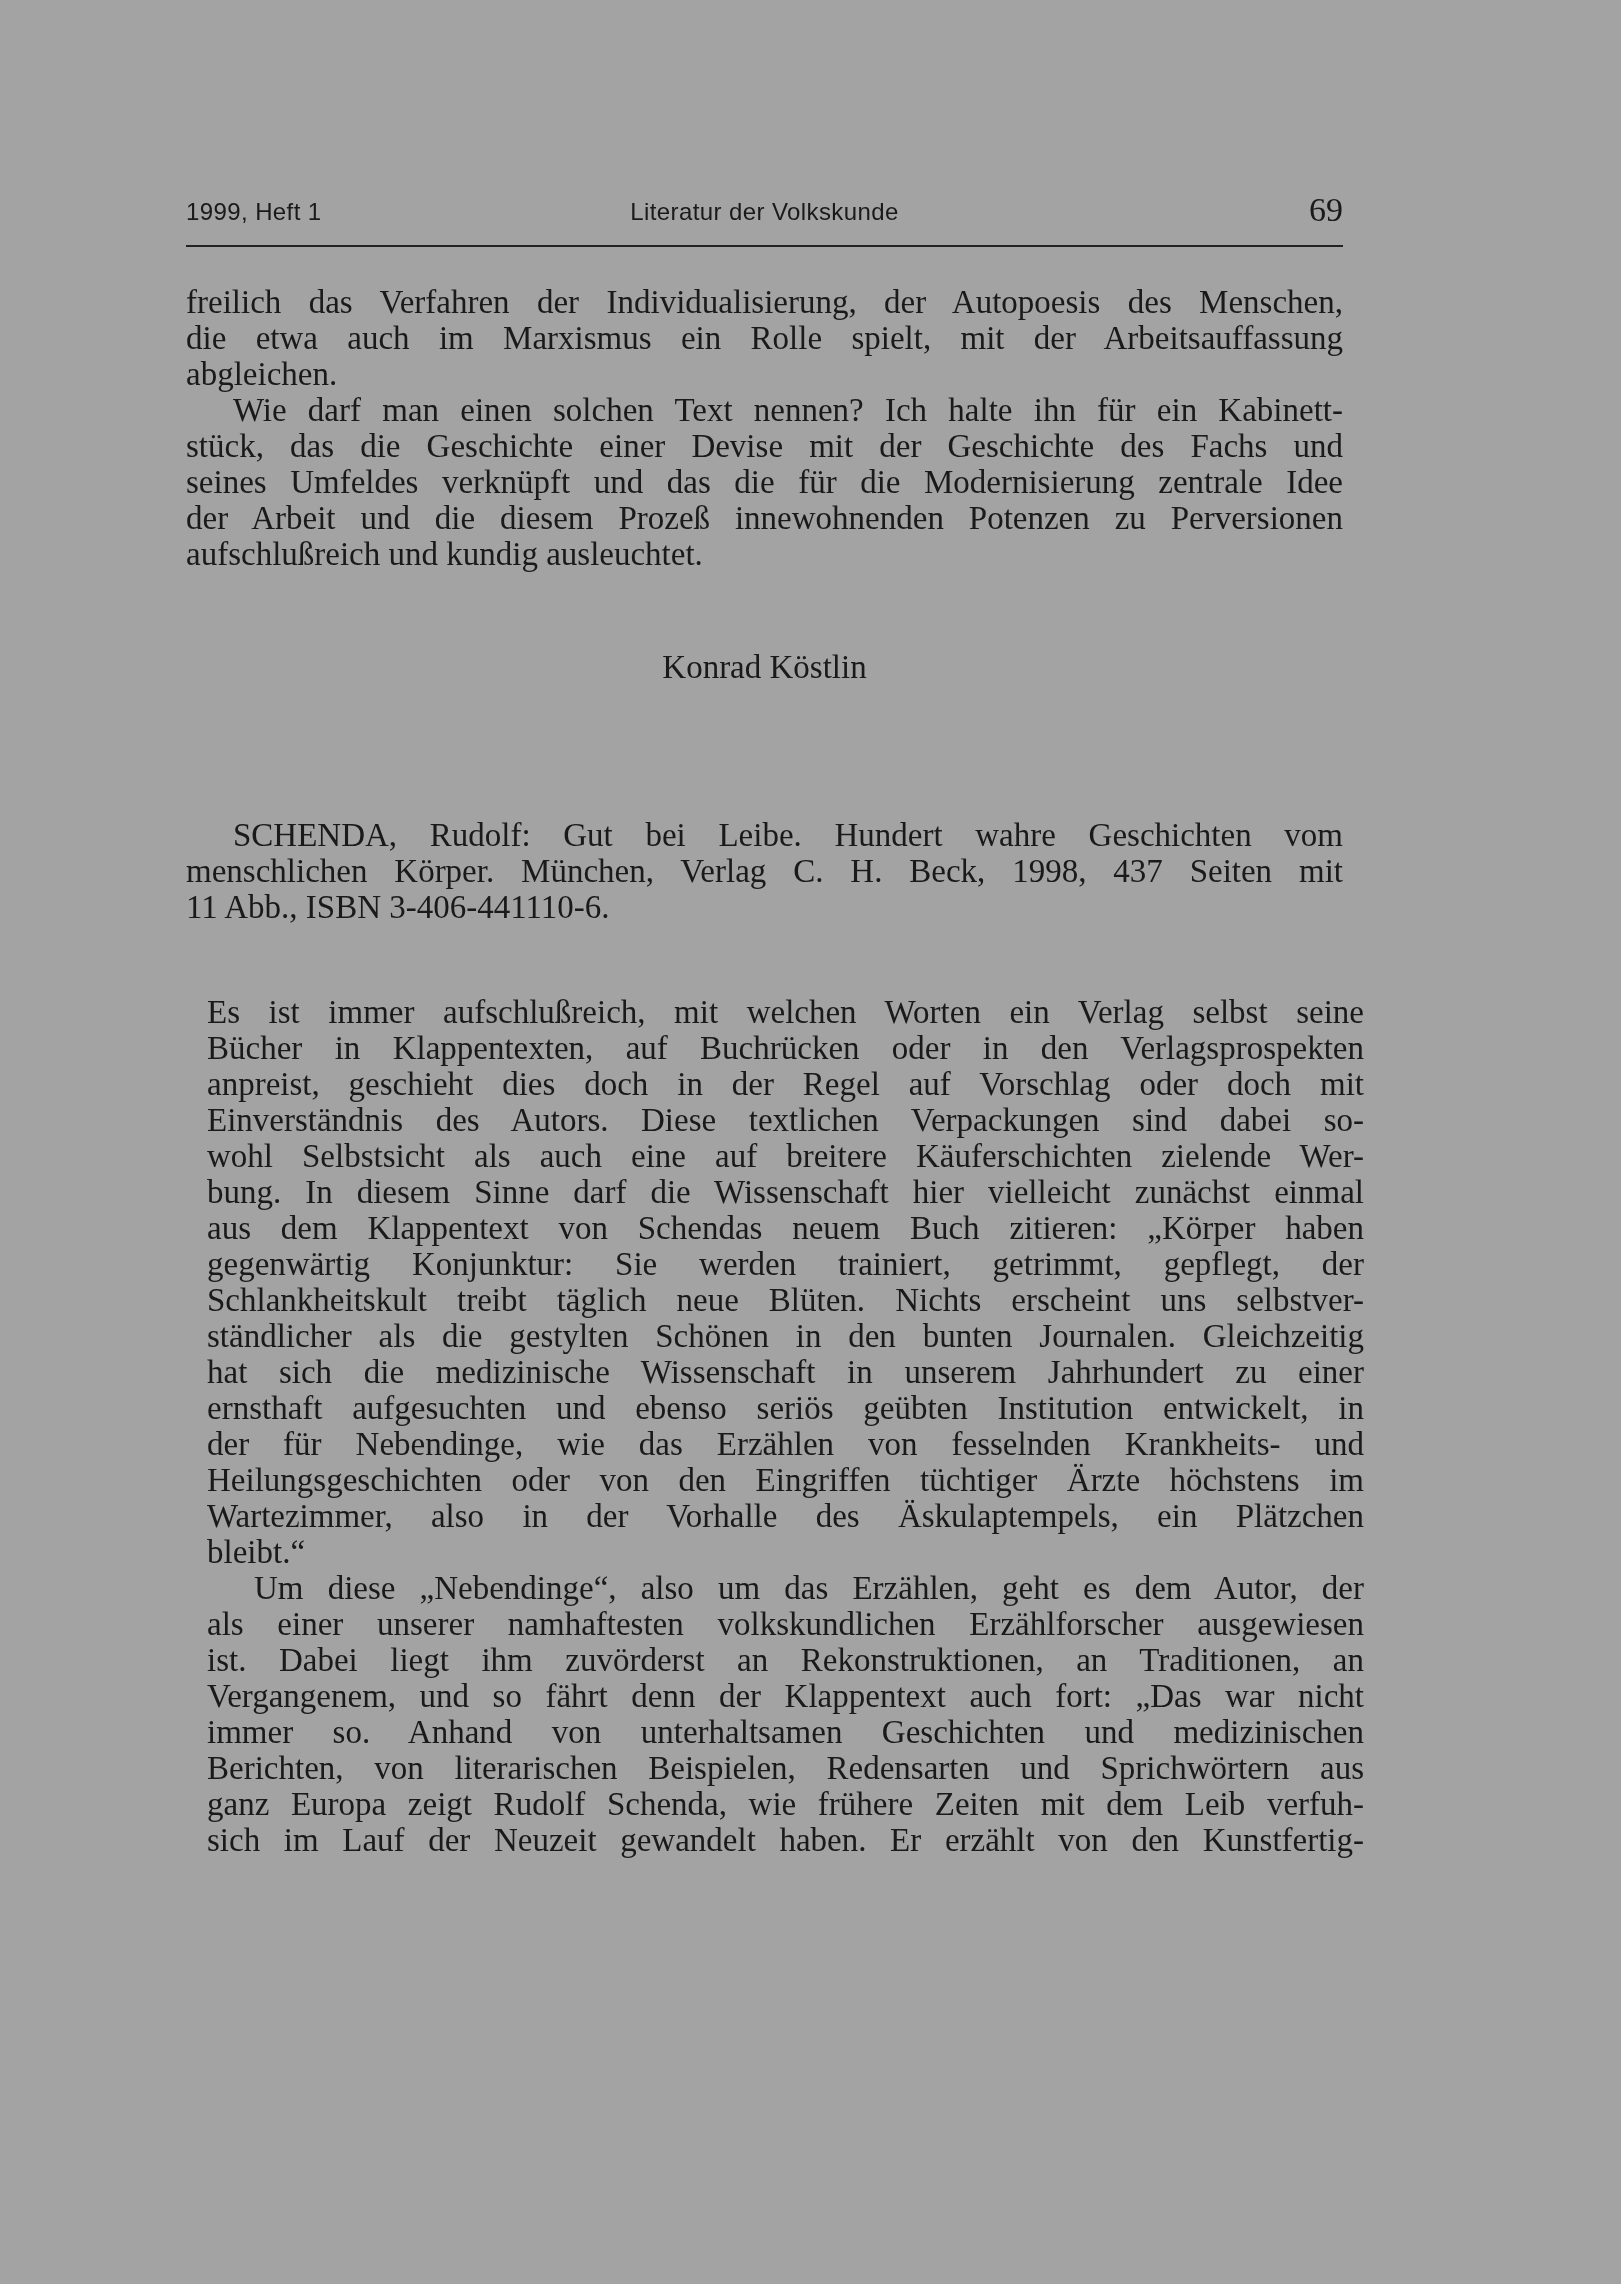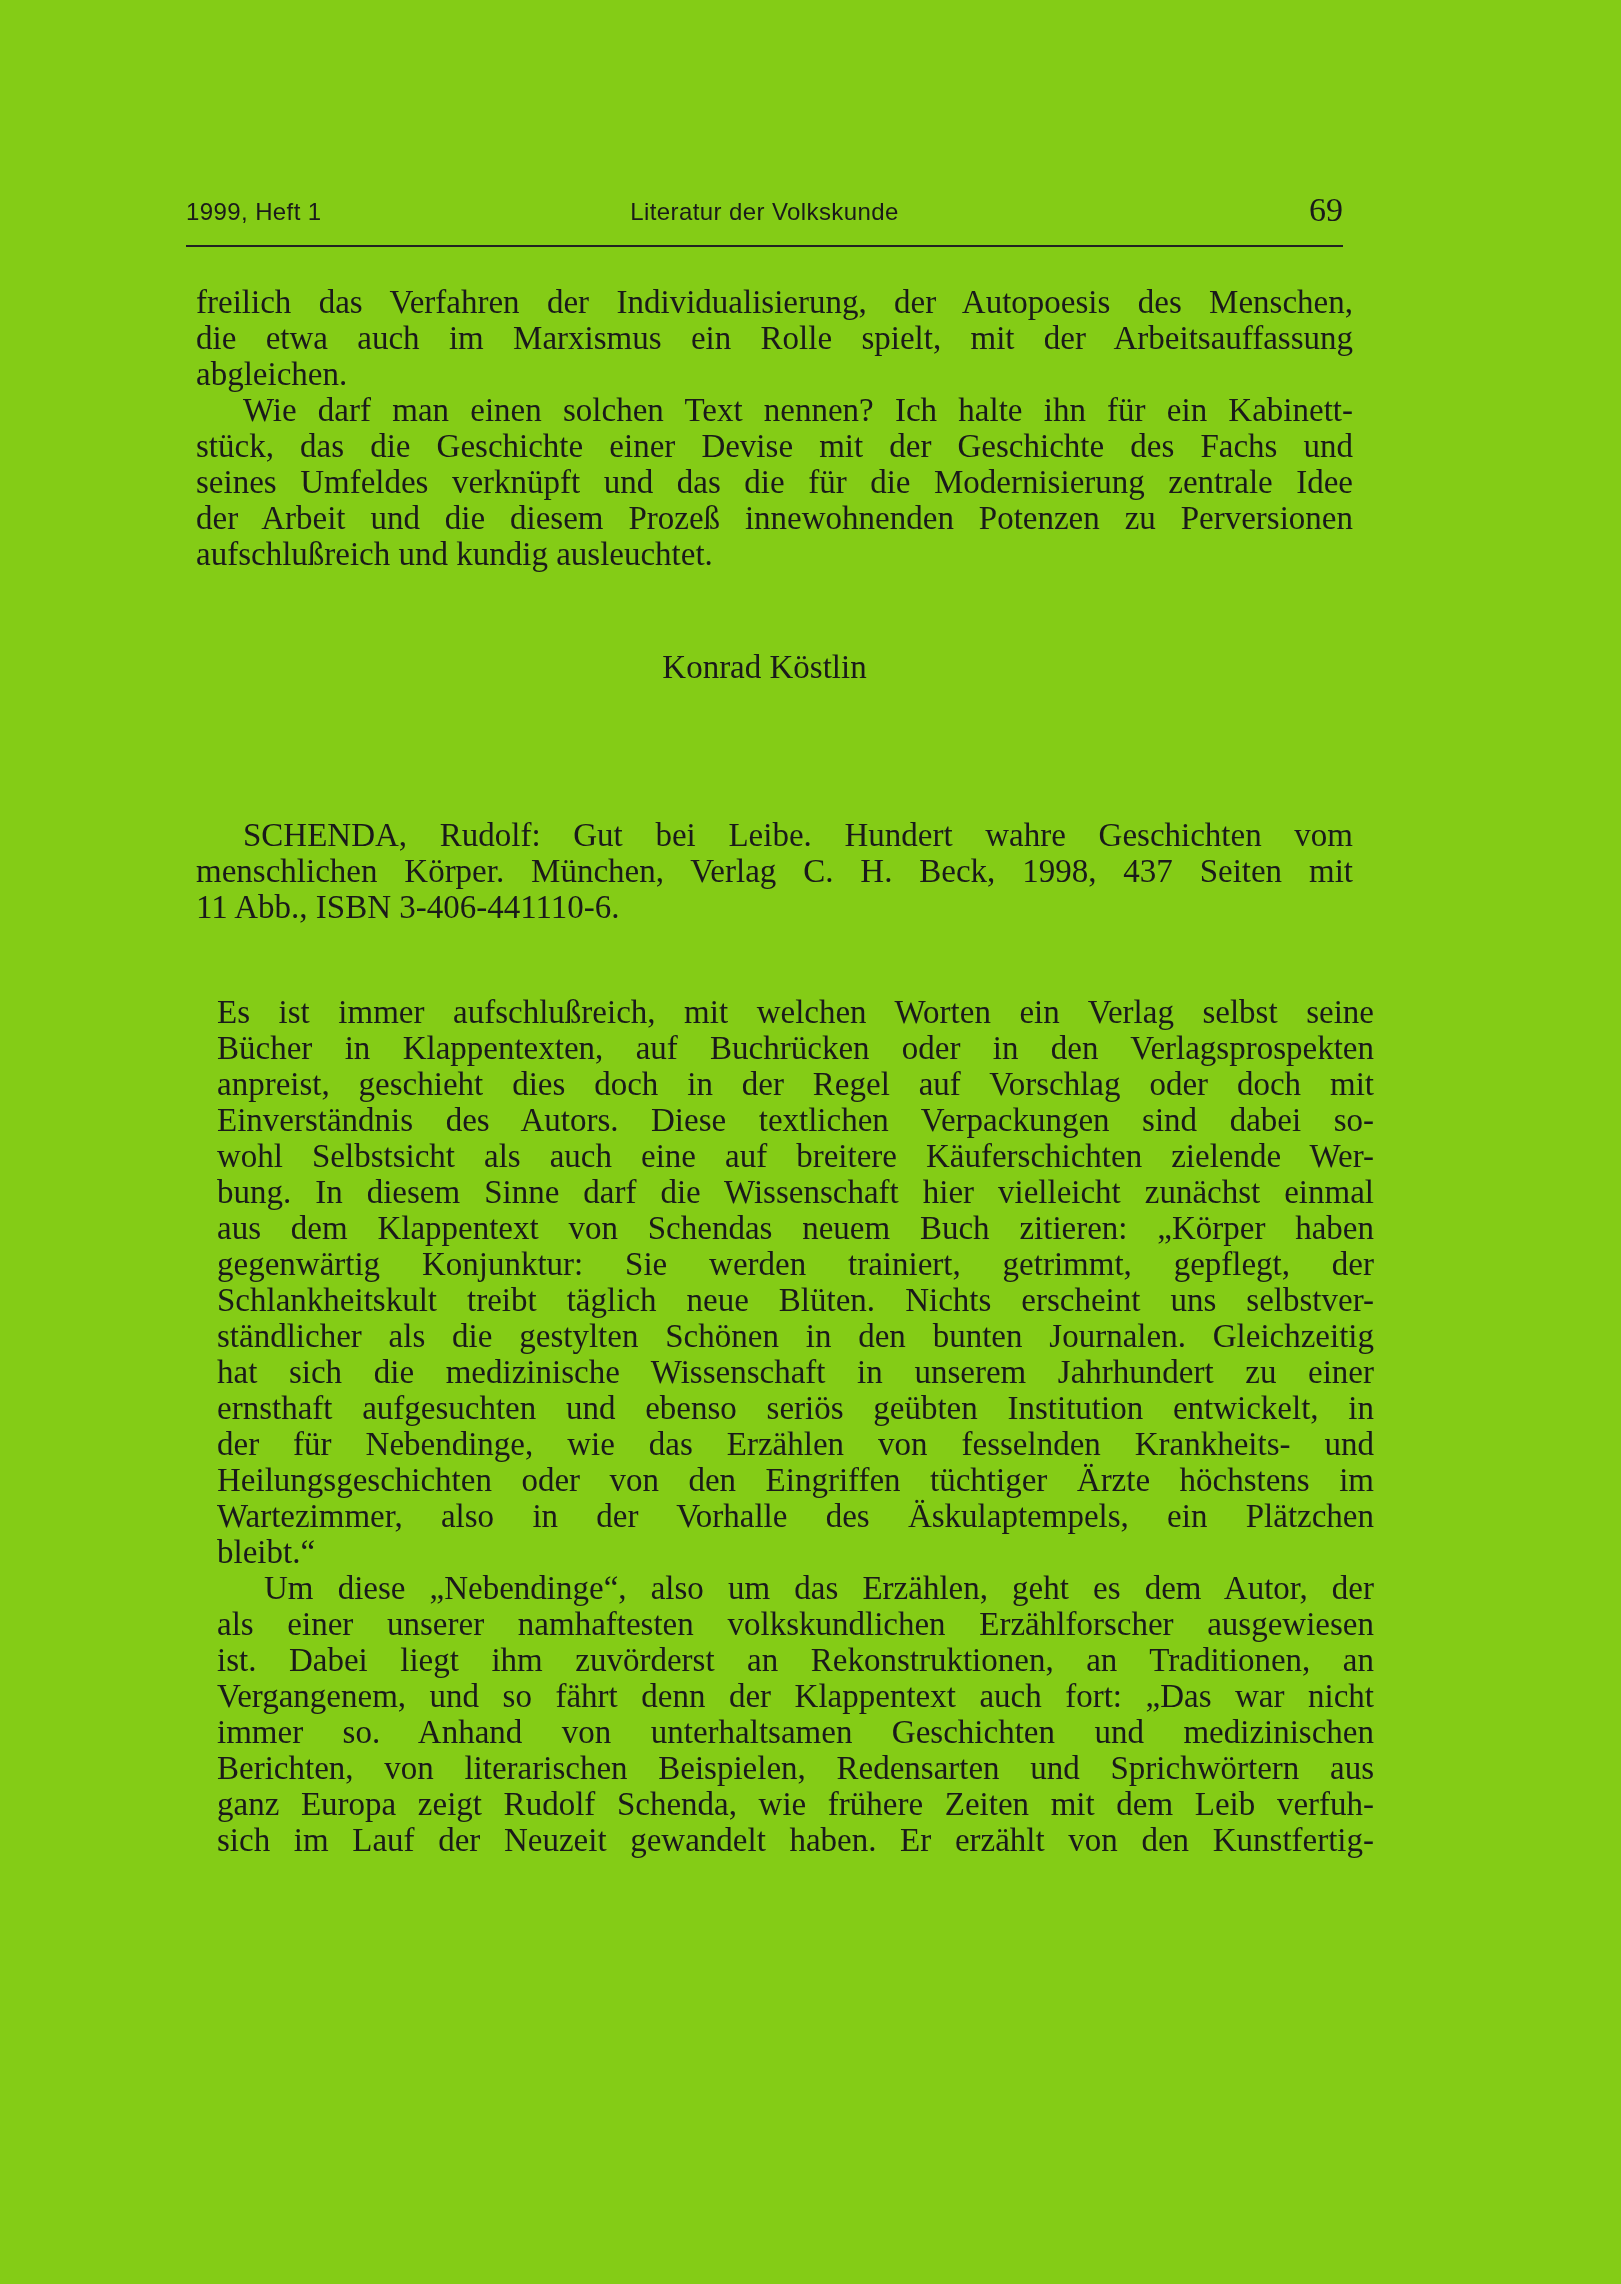--- a/index.html
+++ b/index.html
@@ -1,24 +1,24 @@
 <!DOCTYPE html>
 <html style="font-size:13px"><head>
 <meta charset="utf-8">
 <style>
   html, body { margin: 0; padding: 0; background: #ffffff; }
   body { width: 1622px; height: 2284px; position: relative; overflow: hidden; color: #1a1a1a; }
-  .page { position: absolute; left: 0; top: 0; width: 1622px; height: 2284px; background: #84cc16; }
+  .page { position: absolute; left: 0; top: 0; width: 1622px; height: 2284px; background: #a3a3a3; }
   .header { position: absolute; left: 186px; top: 191px; width: 1157px; height: 41px;
             font-family: "Liberation Sans", "DejaVu Sans", sans-serif; }
   .header .left { position: absolute; left: 0; top: 6.5px; font-size: 24px; letter-spacing: 0.4px; }
   .header .center { position: absolute; left: 0; right: 0; top: 6.5px; text-align: center; font-size: 24px; letter-spacing: 0.4px; }
   .header .right { position: absolute; right: 0; top: 0; font-size: 34px; font-family: "Liberation Serif", "DejaVu Serif", serif; }
   .rule { position: absolute; left: 186px; top: 245px; width: 1157px; height: 2.4px; background: #222; }
-  .block { position: absolute; left: 196px; width: 1157px;
+  .block { position: absolute; left: 186px; width: 1157px;
            font-family: "Liberation Serif", "DejaVu Serif", serif; font-size: 33px; line-height: 36px; }
   .line { display: block; white-space: nowrap; text-align: justify; text-align-last: justify; height: 36px; }
   .line.last { text-align-last: left; }
   .line.indent { padding-left: 47px; }
   .seg.i { }
   .signature { position: absolute; left: 186px; width: 1157px; top: 649px; text-align: center;
                font-family: "Liberation Serif", "DejaVu Serif", serif; font-size: 33px; }
 </style>
 </head>
 <body>

